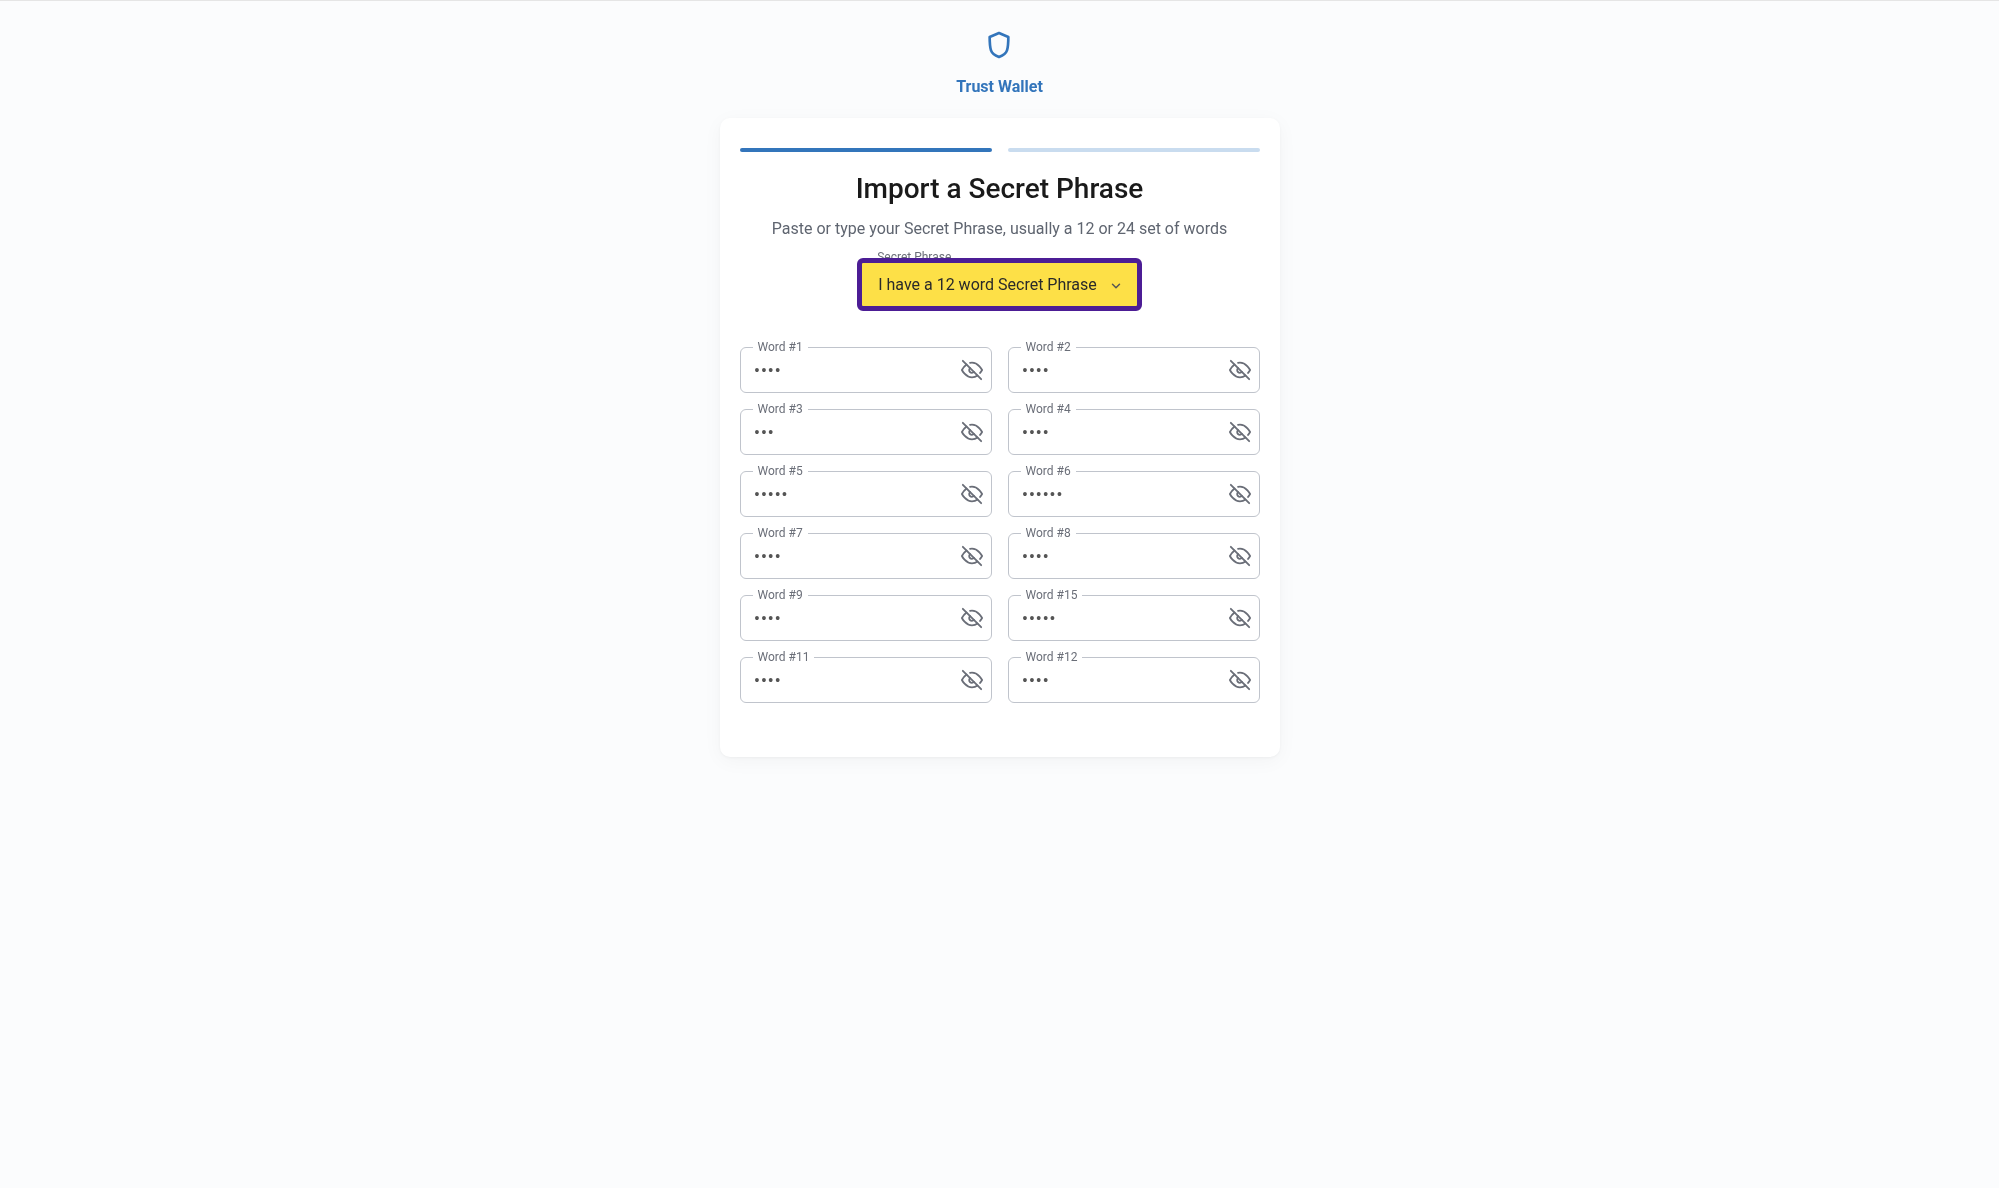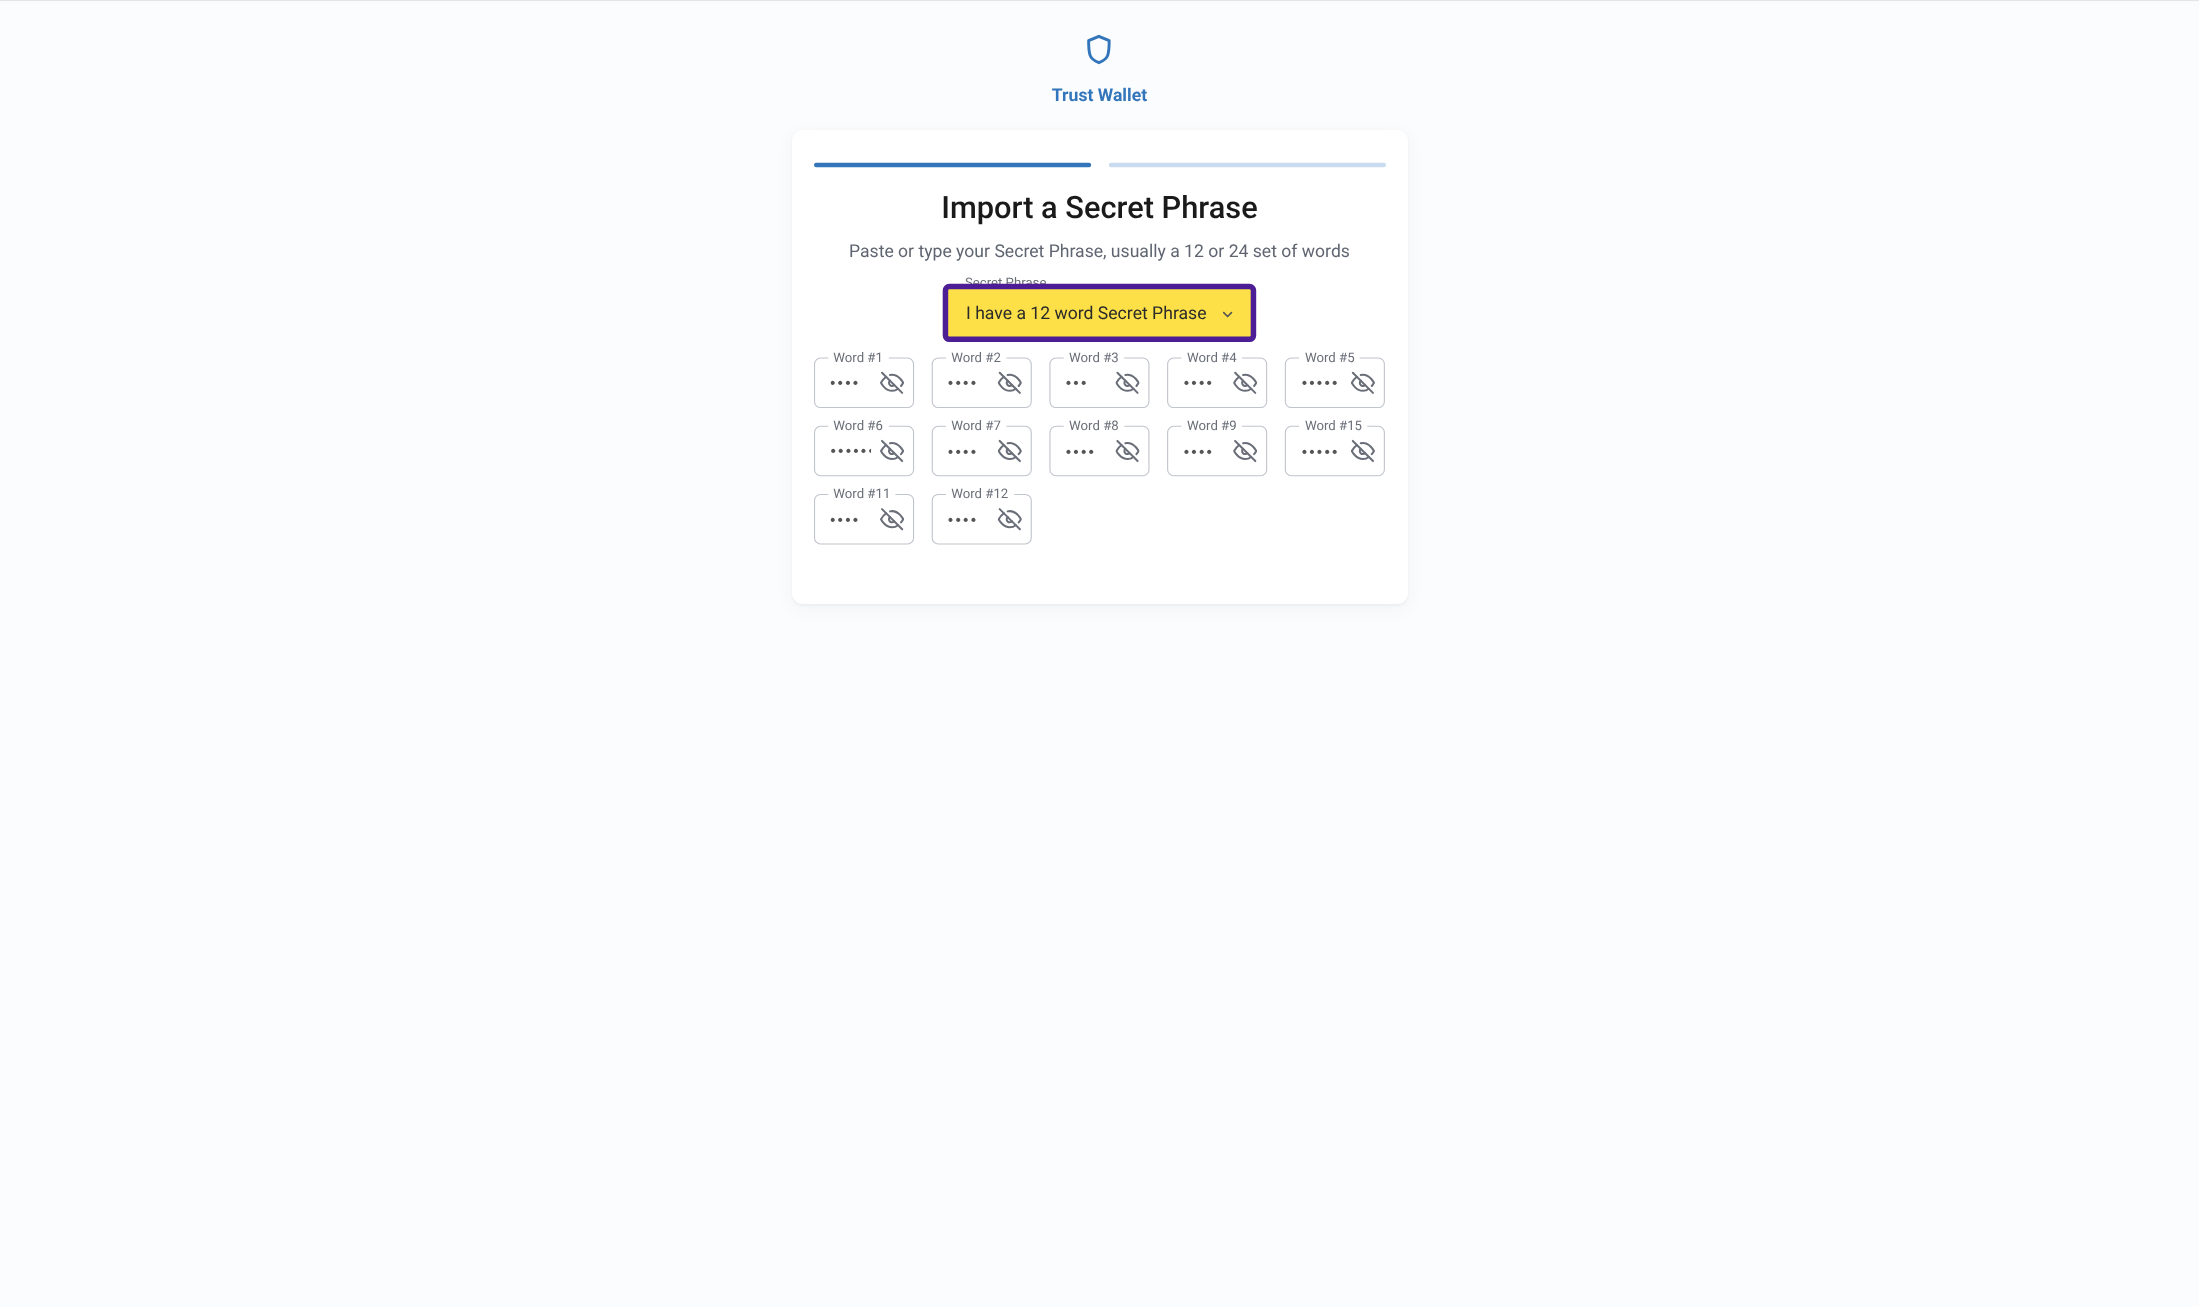--- a/index.html
+++ b/index.html
@@ -71,21 +71,21 @@
       text-align: left;
     }
     .subtitle {
       font-size: 16px;
       color: #5f6570;
       margin-bottom: 20px;
       text-align: center;
     }
     .select-wrap {
       position: relative;
-      margin-bottom: 14px;
+      margin-bottom: 36px;
     }
     .select-box {
       border: 5px solid #4c1d95;
       border-radius: 6px;
       padding: 12px 40px 12px 16px;
       font-size: 16px;
       color: #2a2a2a;
       background: #fde047;
       display: flex;
       align-items: flex-start;
@@ -105,21 +105,21 @@
       position: absolute;
       right: 14px;
       top: 50%;
       transform: translateY(-50%);
       width: 14px;
       height: 14px;
     }
     .words-grid {
       width: 100%;
       display: grid;
-      grid-template-columns: repeat(5, 1fr);
+      grid-template-columns: repeat(2, 1fr);
       gap: 16px 16px;
       margin-bottom: 28px;
     }
     .word-field {
       position: relative;
       border: 1px solid #c0c4cc;
       border-radius: 6px;
       height: 46px;
       display: flex;
       align-items: center;

